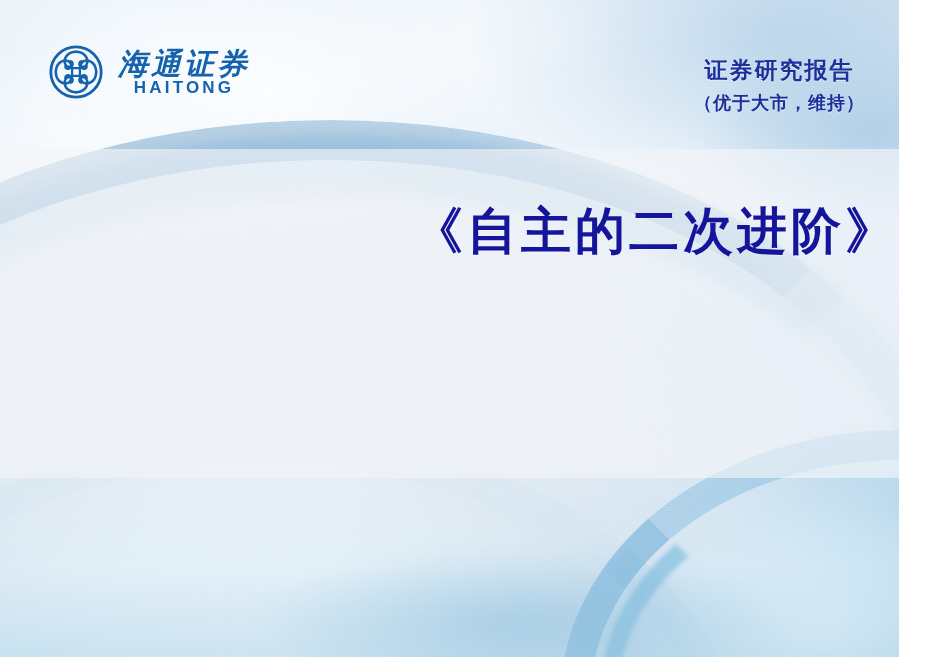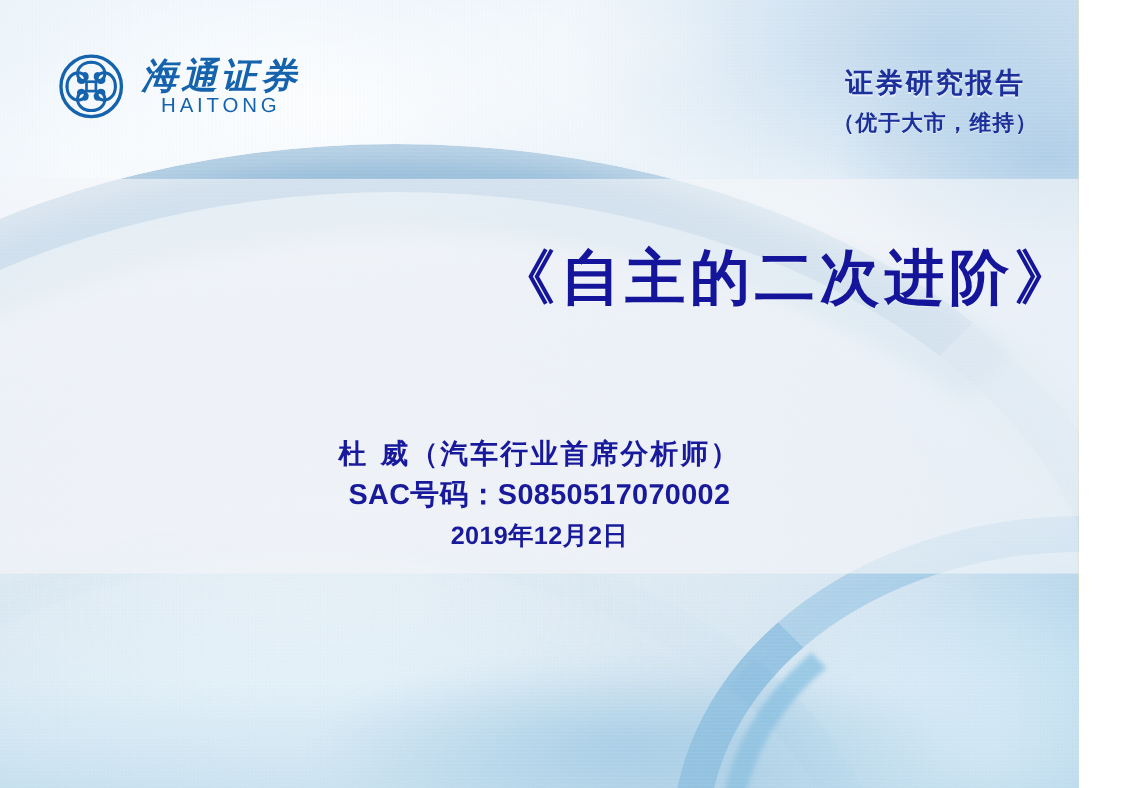--- a/index.html
+++ b/index.html
@@ -210,21 +210,21 @@
     font-weight: 700;
     font-style: italic;
     letter-spacing: 3px;
     color: #1663ad;
     text-shadow: 0 1px 0 rgba(255,255,255,0.45);
   }
   .brand-en {
     margin-top: 0;
     font-family: "Liberation Sans", sans-serif;
     font-size: 17px;
-    font-weight: 400;
+    font-weight: 700;
     letter-spacing: 3.2px;
     color: #1663ad;
     text-align: center;
   }
 
   .report-tag {
     position: absolute;
     right: 34px;
     top: 56px;
     text-align: center;
@@ -340,19 +340,14 @@
     </span>
   </div>
 
   <div class="report-tag">
     <div class="report-tag-main">证券研究报告</div>
     <div class="report-tag-sub">（优于大市，维持）</div>
   </div>
 
   <div class="deck-title">《自主的二次进阶》</div>
 
-  <div class="author-block">
-    <div class="author-line">杜 威（汽车行业首席分析师）</div>
-    <div class="sac-line">SAC号码：S0850517070002</div>
-    <div class="date-line">2019年12月2日</div>
-  </div>
 
 </div>
 
 </body></html>

